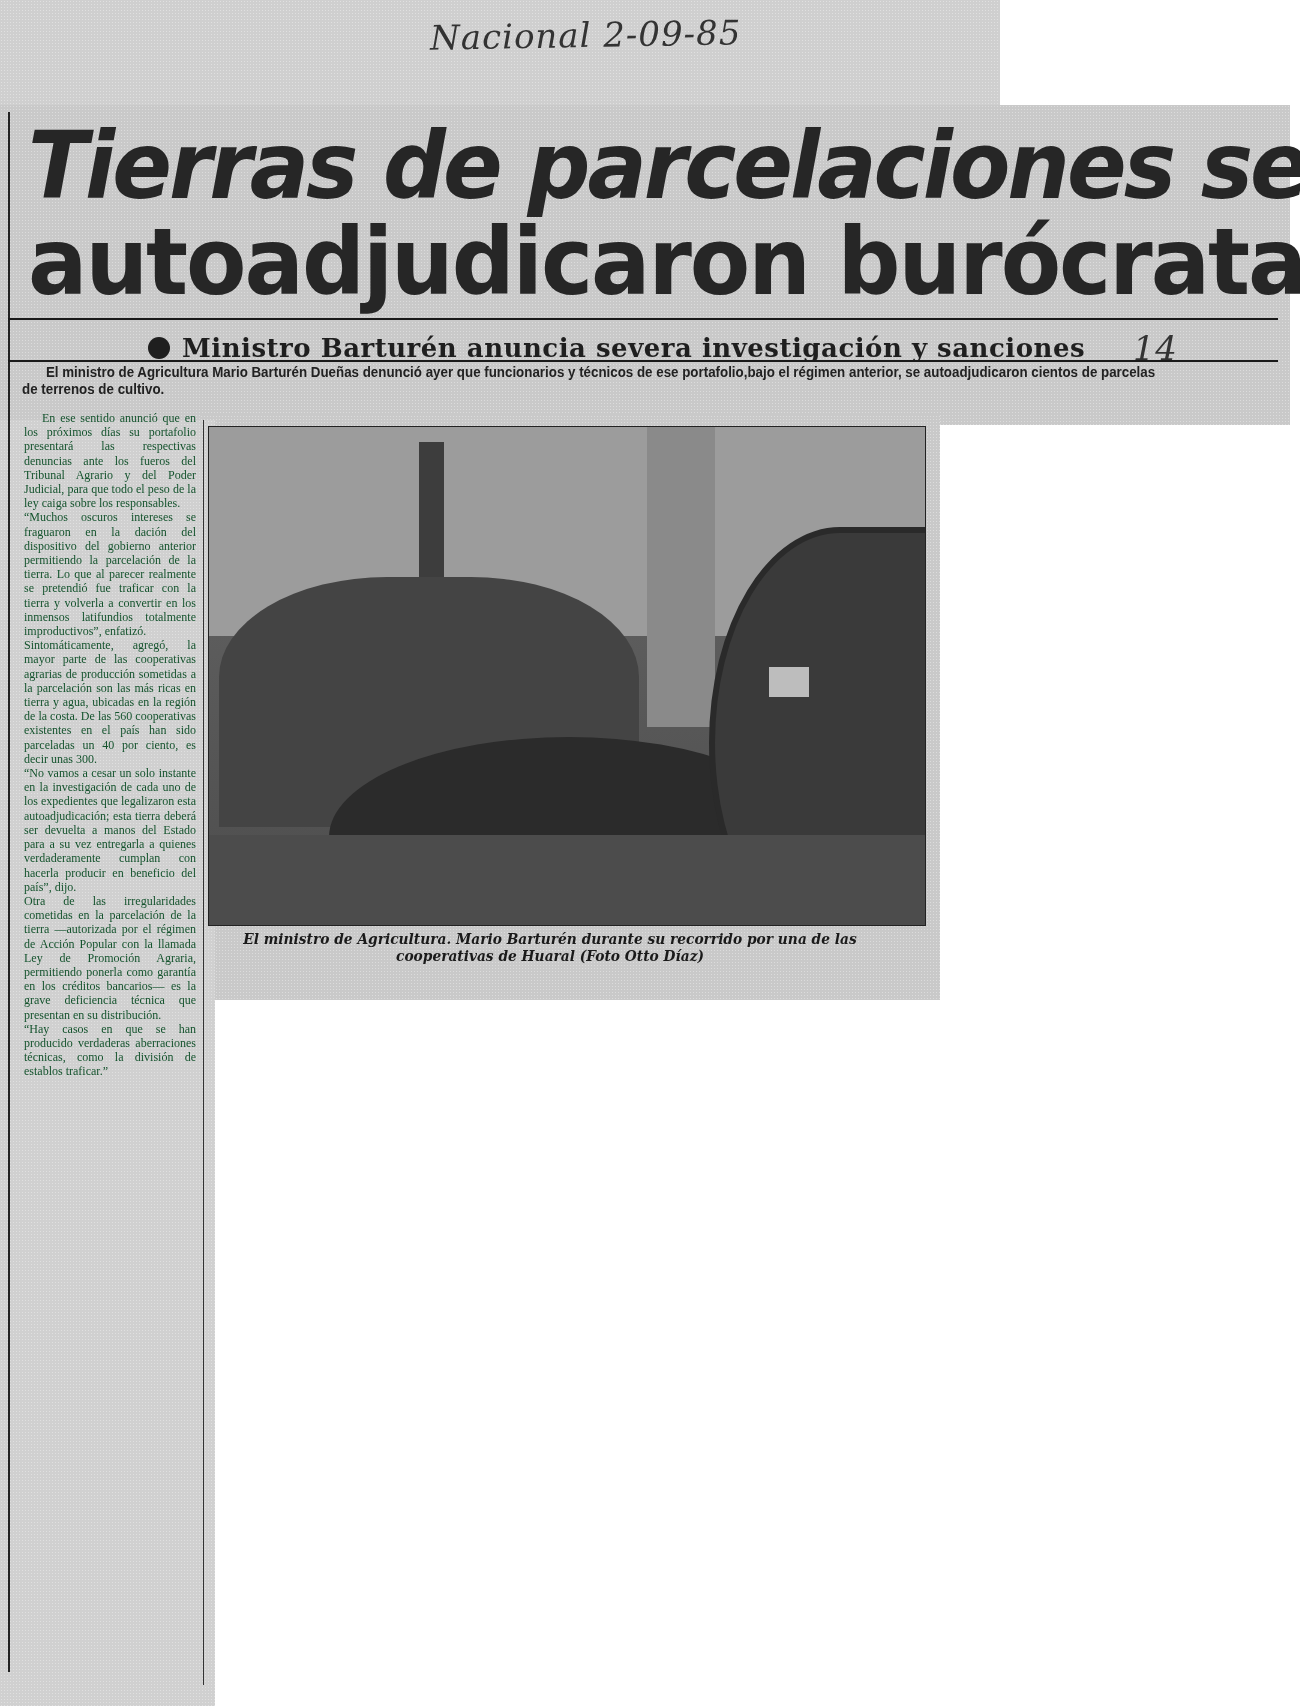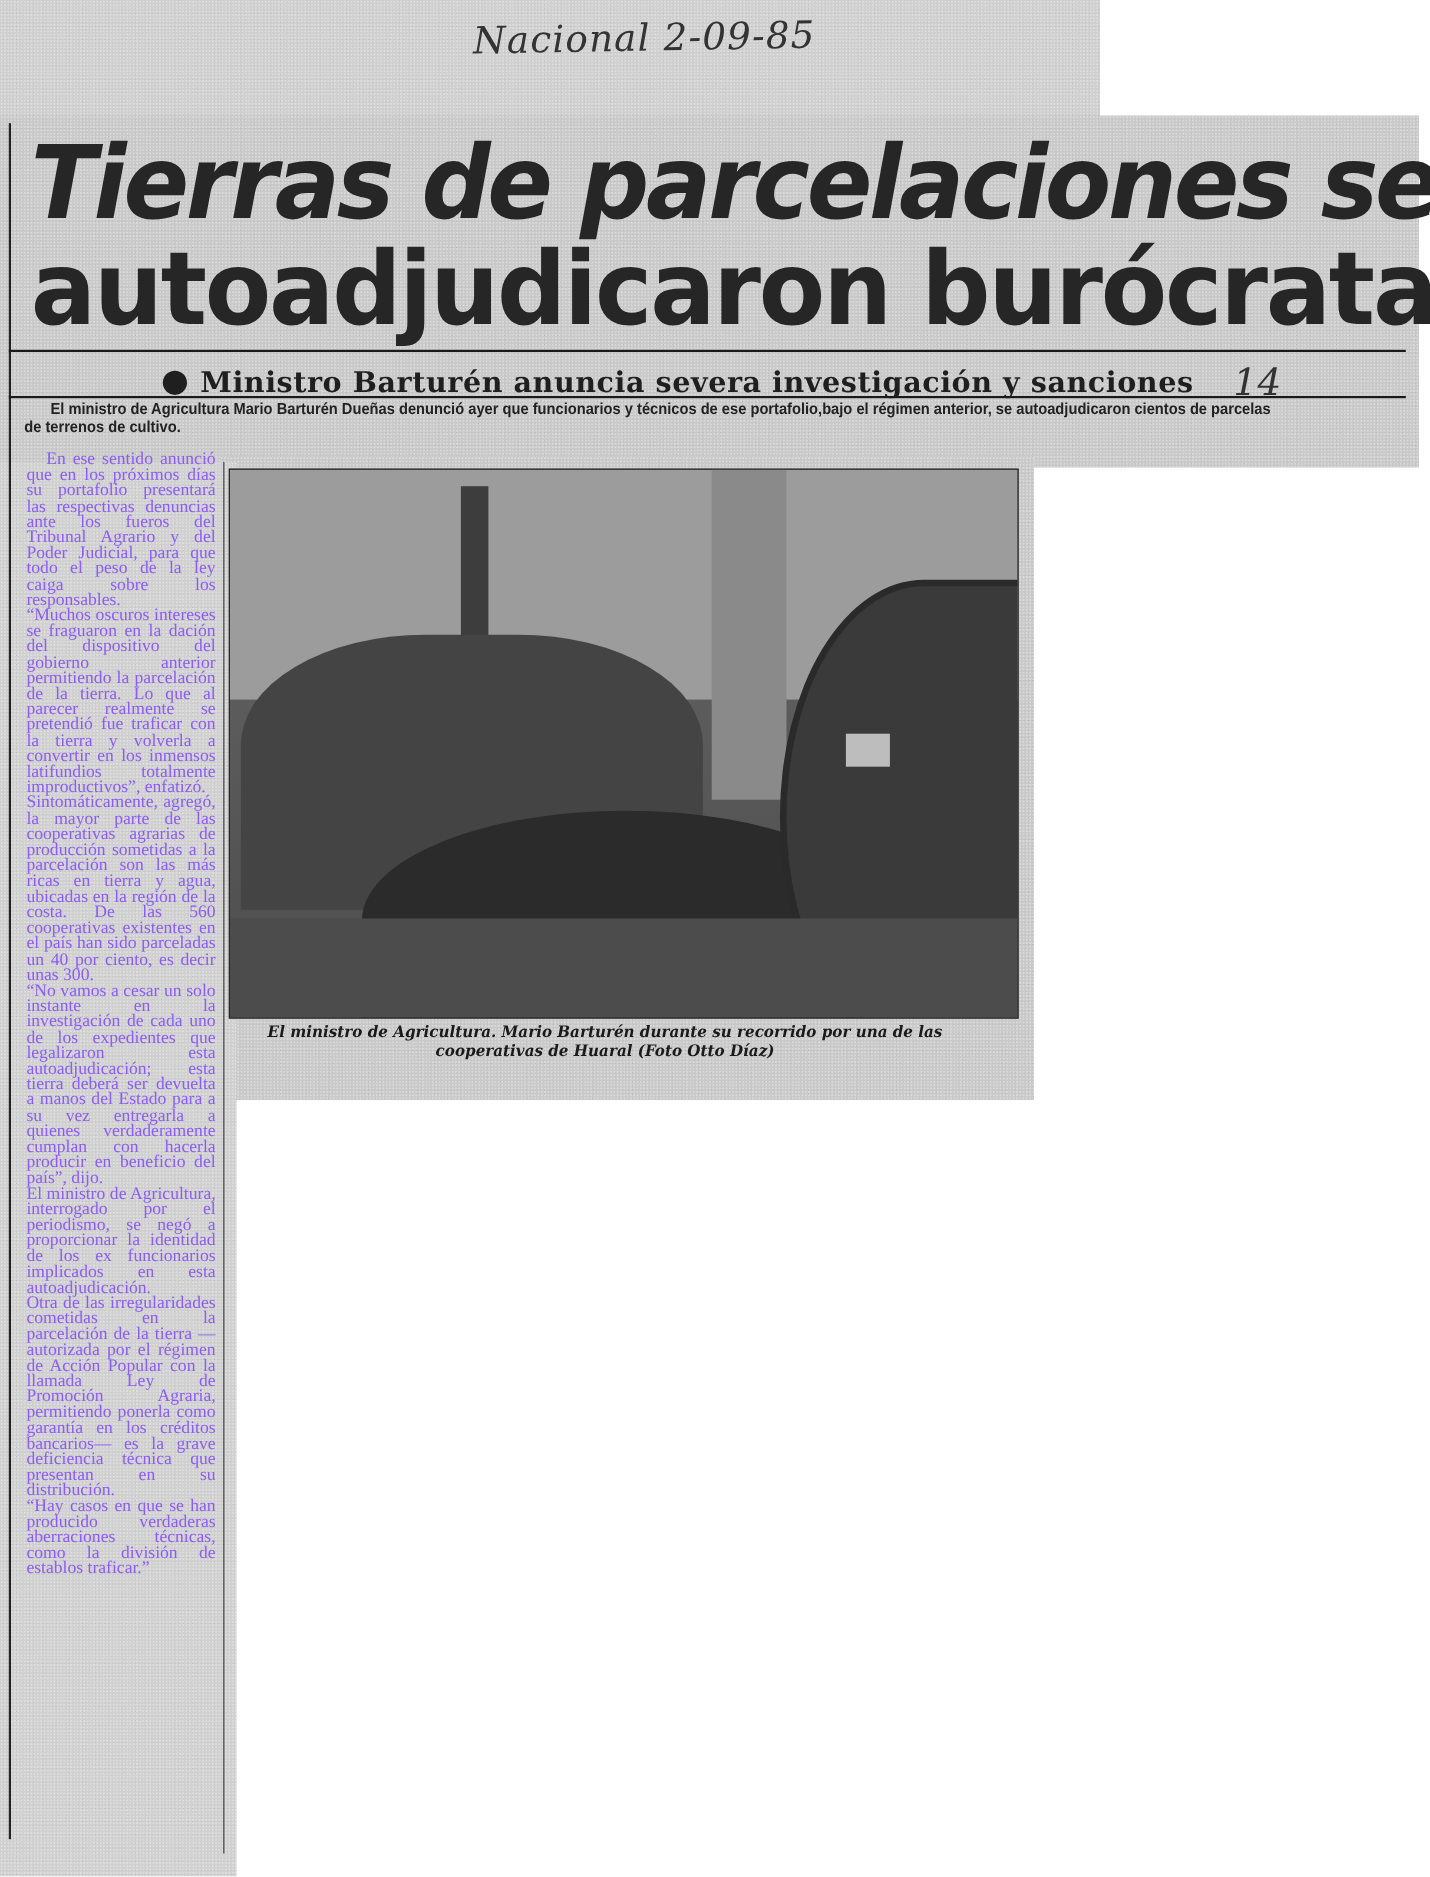--- a/index.html
+++ b/index.html
@@ -44,35 +44,35 @@
     .rule-2 { left: 8px; top: 360px; width: 1270px; }
 
     .subhead {
       position: absolute; left: 148px; top: 320px; width: 1120px; height: 56px;
       display: flex; align-items: center; gap: 12px;
       font-family: "DejaVu Serif", serif; font-weight: bold;
       font-size: 26px; color: #1f1f1f; letter-spacing: 0.5px; white-space: nowrap;
     }
     .bullet-dot { width: 22px; height: 22px; border-radius: 50%; background: #1f1f1f; flex: 0 0 auto; }
     .page-num {
-      margin-left: 24px; font-family: "DejaVu Serif", serif; font-style: italic;
+      margin-left: 36px; font-family: "DejaVu Serif", serif; font-style: italic;
       font-weight: normal; font-size: 34px; color: #333;
     }
 
     .lede {
       position: absolute; left: 22px; top: 364px; width: 1250px;
       font-family: "Liberation Sans", sans-serif; font-weight: bold;
       font-size: 14.5px; line-height: 17px; color: #222;
       text-indent: 26px; transform: scaleX(0.92); transform-origin: left top;
     }
 
     .col-left {
       position: absolute; left: 24px; top: 411px; width: 172px;
-      font-family: "Liberation Serif", serif; font-size: 16px; line-height: 14.2px;
-      color: #8b5cf6; text-align: justify; hyphens: manual;
+      font-family: "Liberation Serif", serif; font-size: 12px; line-height: 14.2px;
+      color: #14532d; text-align: justify; hyphens: manual;
     }
     .col-left p { margin: 0; text-indent: 0; }
     .col-left p.first { text-indent: 18px; }
     .col-rule { position: absolute; left: 203px; top: 420px; width: 1px; height: 1265px; background: #333; }
 
     .photo {
       position: absolute; left: 208px; top: 426px; width: 716px; height: 498px;
       background:
         linear-gradient(180deg, rgba(255,255,255,0.08), rgba(0,0,0,0.15)),
         #5a5a5a;
@@ -119,21 +119,20 @@
 </div>
 <div class="rule rule-2"></div>
 
 <p class="lede" style="margin:0;">El ministro de Agricultura Mario Barturén Dueñas denunció ayer que funcionarios y técnicos de ese portafolio,bajo el régimen anterior, se autoadjudicaron cientos de parcelas de terrenos de cultivo.</p>
 
 <div class="col-left">
   <p class="first">En ese sentido anunció que en los próximos días su portafolio presentará las respectivas denuncias ante los fueros del Tribunal Agrario y del Poder Judicial, para que todo el peso de la ley caiga sobre los responsables.</p>
   <p>“Muchos oscuros intereses se fraguaron en la dación del dispositivo del gobierno anterior permitiendo la parcelación de la tierra. Lo que al parecer realmente se pretendió fue traficar con la tierra y volverla a convertir en los inmensos latifundios totalmente improductivos”, enfatizó.</p>
   <p>Sintomáticamente, agregó, la mayor parte de las cooperativas agrarias de producción sometidas a la parcelación son las más ricas en tierra y agua, ubicadas en la región de la costa. De las 560 cooperativas existentes en el país han sido parceladas un 40 por ciento, es decir unas 300.</p>
   <p>“No vamos a cesar un solo instante en la investigación de cada uno de los expedientes que legalizaron esta autoadjudicación; esta tierra deberá ser devuelta a manos del Estado para a su vez entregarla a quienes verdaderamente cumplan con hacerla producir en beneficio del país”, dijo.</p>
-  <p>El ministro de Agricultura, interrogado por el periodismo, se negó a proporcionar la identidad de los ex funcionarios implicados en esta autoadjudicación.</p>
   <p>Otra de las irregularidades cometidas en la parcelación de la tierra —autorizada por el régimen de Acción Popular con la llamada Ley de Promoción Agraria, permitiendo ponerla como garantía en los créditos bancarios— es la grave deficiencia técnica que presentan en su distribución.</p>
   <p>“Hay casos en que se han producido verdaderas aberraciones técnicas, como la división de establos traficar.”</p>
 </div>
 <div class="col-rule"></div>
 
 <div class="photo" title="Group of people walking beside a large barrel at an agricultural cooperative">
   <div class="sky"></div>
   <div class="bldg1"></div>
   <div class="pillar"></div>
   <div class="crowd"></div>

